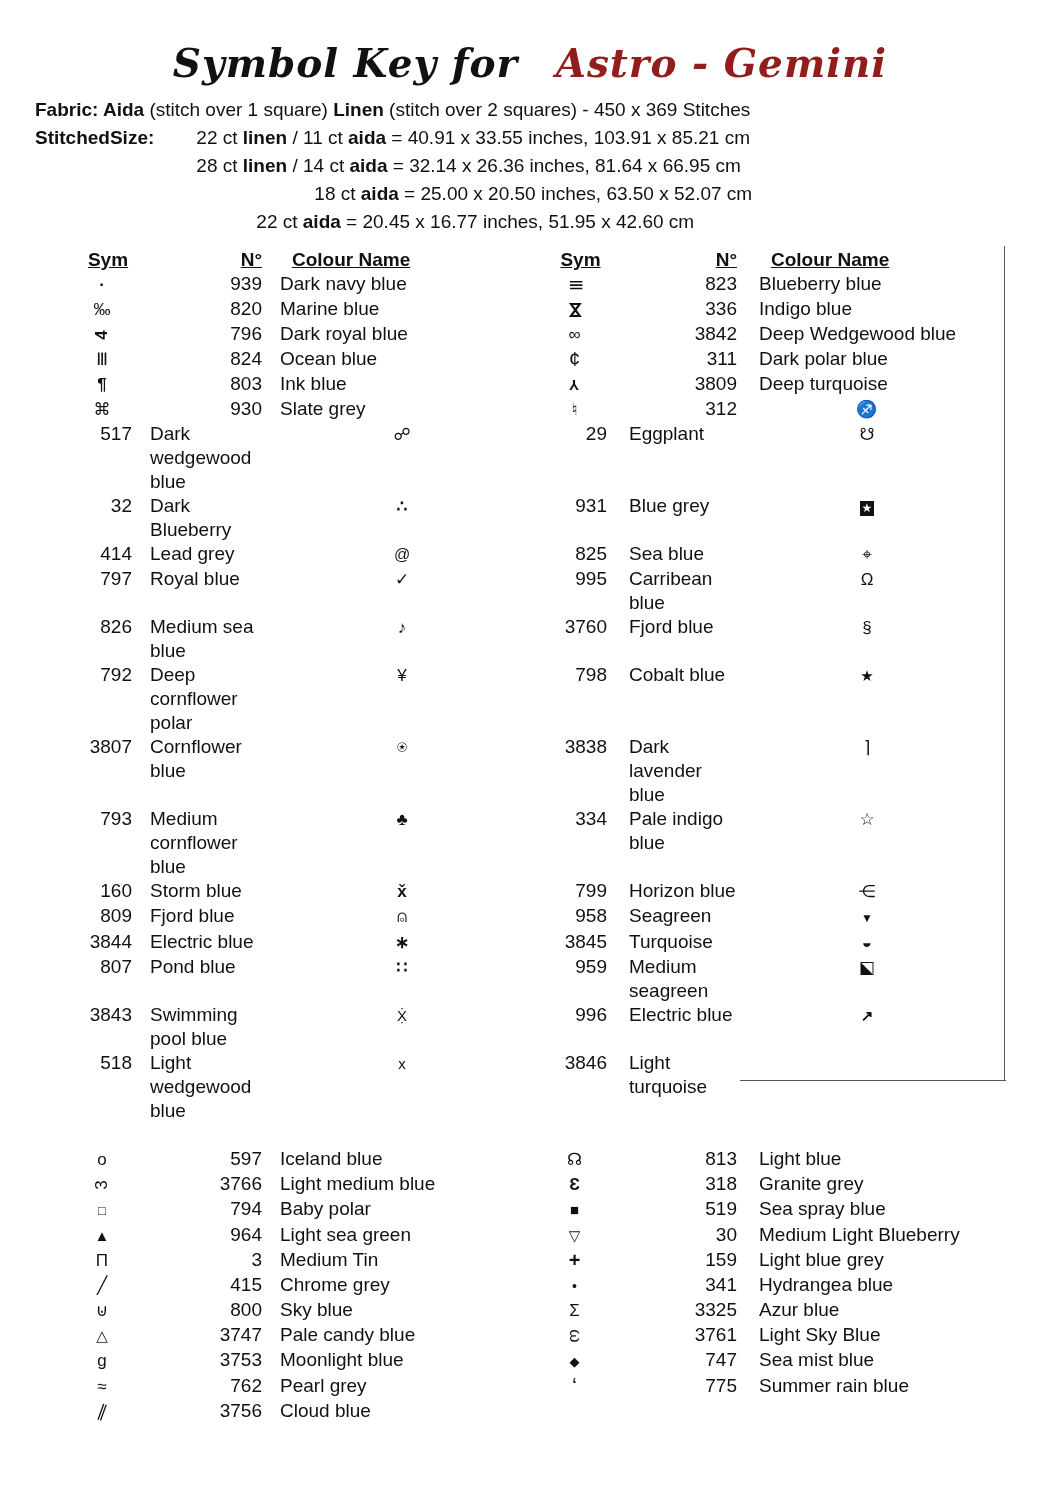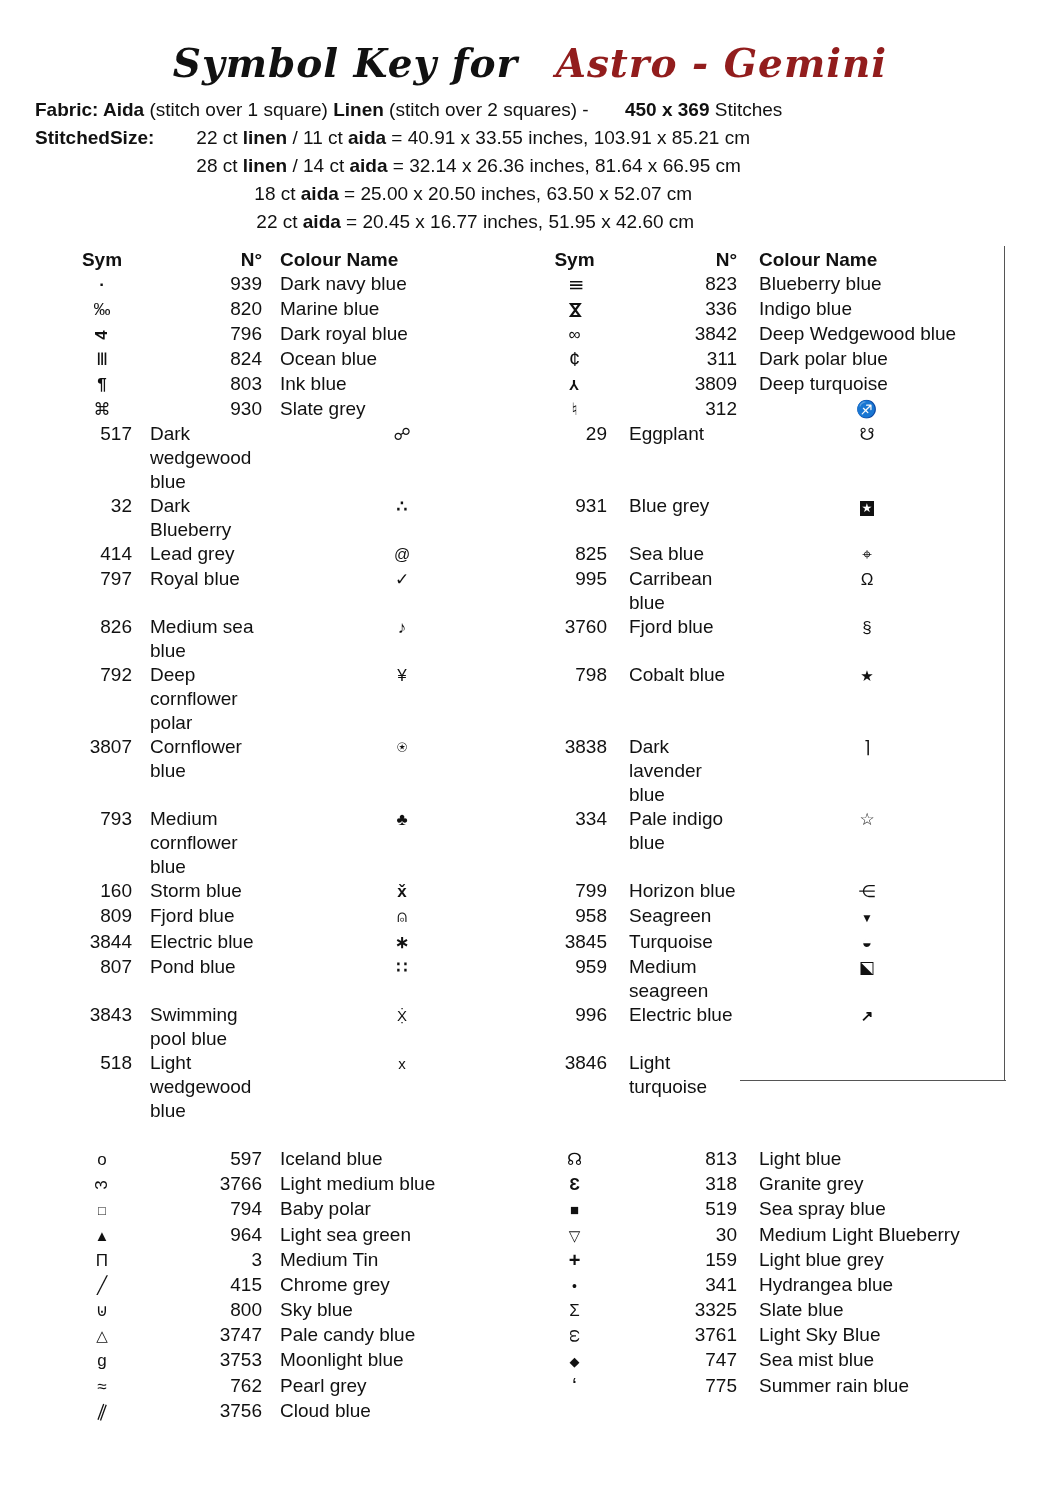--- a/index.html
+++ b/index.html
@@ -8,50 +8,50 @@
   
   #title{margin-top:40px;text-align:center;font-family:"DejaVu Serif",serif;
          font-style:italic;font-weight:bold;font-size:39px;letter-spacing:1px;}
   #title .red{margin-left:23px;}
   
   #fabric-line{margin:10px 0 0 35px;font-size:19px;line-height:28px;}
   #size-block{display:flex;margin:0 0 0 35px;font-size:19px;line-height:28px;}
   #size-label{font-weight:bold;white-space:nowrap;}
   #size-lines{margin-left:42px;}
   #size-lines .size-line{white-space:nowrap;}
-  #size-lines .size-line:nth-child(3){margin-left:58px;}
+  #size-lines .size-line:nth-child(3){margin-left:118px;}
   #size-lines .size-line:nth-child(4){margin-left:60px;}
   
   .key-grid{display:grid;grid-template-columns:60px 130px 250px 95px 130px 260px;
             margin-left:72px;font-size:19px;line-height:24px;}
   #grid-a{margin-top:12px;}
   #grid-b{margin-top:24px;}
   .hdr{font-weight:bold;}
-  .hdr span{}
+  .hdr span{text-decoration:underline;margin-left:12px;}
   .sym{text-align:center;}
   .symR{text-align:left;padding-left:30px;text-align:center;}
   .no{text-align:right;}
   .name{padding-left:18px;white-space:pre-line;}
   .nameR{padding-left:22px;}
   .g{display:inline-block;font-size:17px;}
   .g.inv{background:#111;color:#fff;font-size:12px;line-height:13px;padding:1px 2px;}
   
   #border-right{position:absolute;left:1004px;top:246px;width:1px;height:834px;background:#555;}
   #border-bottom{position:absolute;left:740px;top:1080px;width:266px;height:1px;background:#555;}
 </style>
 </head>
 <body>
 
 <div id="page">
   <div id="title">
     <span>Symbol Key for</span>
     <span class="red" style="color: rgb(146, 29, 29);">Astro - Gemini</span>
   </div>
 
-  <div id="fabric-line"><span style="font-weight: bold;">Fabric:  </span><span style="font-weight: bold;">Aida</span><span>  (stitch over 1 square)   </span><span style="font-weight: bold;">Linen</span><span>  (stitch over 2 squares) -  </span><span style="font-weight: bold; margin-left: 31px;">450 x 369</span><span> Stitches</span></div>
+  <div id="fabric-line"><span style="font-weight: bold;">Fabric:  </span><span style="font-weight: bold;">Aida</span><span>  (stitch over 1 square)   </span><span style="font-weight: bold;">Linen</span><span>  (stitch over 2 squares) -  </span><span style="font-weight: normal;">450 x 369</span><span> Stitches</span></div>
 
   <div id="size-block">
     <div id="size-label">StitchedSize:</div>
     <div id="size-lines">
         <div class="size-line"><span>22 ct </span><span style="font-weight: bold;">linen</span><span> / 11 ct </span><span style="font-weight: bold;">aida</span><span> = 40.91 x 33.55 inches, 103.91 x 85.21 cm</span></div>
         <div class="size-line"><span>28 ct </span><span style="font-weight: bold;">linen</span><span> / 14 ct </span><span style="font-weight: bold;">aida</span><span> = 32.14 x 26.36 inches, 81.64 x 66.95 cm</span></div>
         <div class="size-line"><span>18 ct </span><span style="font-weight: bold;">aida</span><span>  = 25.00 x 20.50 inches, 63.50 x 52.07 cm</span></div>
         <div class="size-line"><span>22 ct </span><span style="font-weight: bold;">aida</span><span> = 20.45 x 16.77 inches, 51.95 x 42.60 cm</span></div>
       </div>
   </div>
@@ -219,21 +219,21 @@
       <div class="no">415</div>
       <div class="name">Chrome grey</div>
       <div class="sym symR"><span class="g" style="font-size: 14px;">•</span></div>
       <div class="no">341</div>
       <div class="name nameR">Hydrangea blue</div>
       <div class="sym"><span class="g">⊍</span></div>
       <div class="no">800</div>
       <div class="name">Sky blue</div>
       <div class="sym symR"><span class="g">Σ</span></div>
       <div class="no">3325</div>
-      <div class="name nameR">Slate blue</div>
+      <div class="name nameR">Azur blue</div>
       <div class="sym"><span class="g" style="font-size: 15px;">△</span></div>
       <div class="no">3747</div>
       <div class="name">Pale candy blue</div>
       <div class="sym symR"><span class="g" style="transform: rotate(90deg);">ω</span></div>
       <div class="no">3761</div>
       <div class="name nameR">Light Sky Blue</div>
       <div class="sym"><span class="g">g</span></div>
       <div class="no">3753</div>
       <div class="name">Moonlight blue</div>
       <div class="sym symR"><span class="g" style="font-size: 13px;">◆</span></div>

